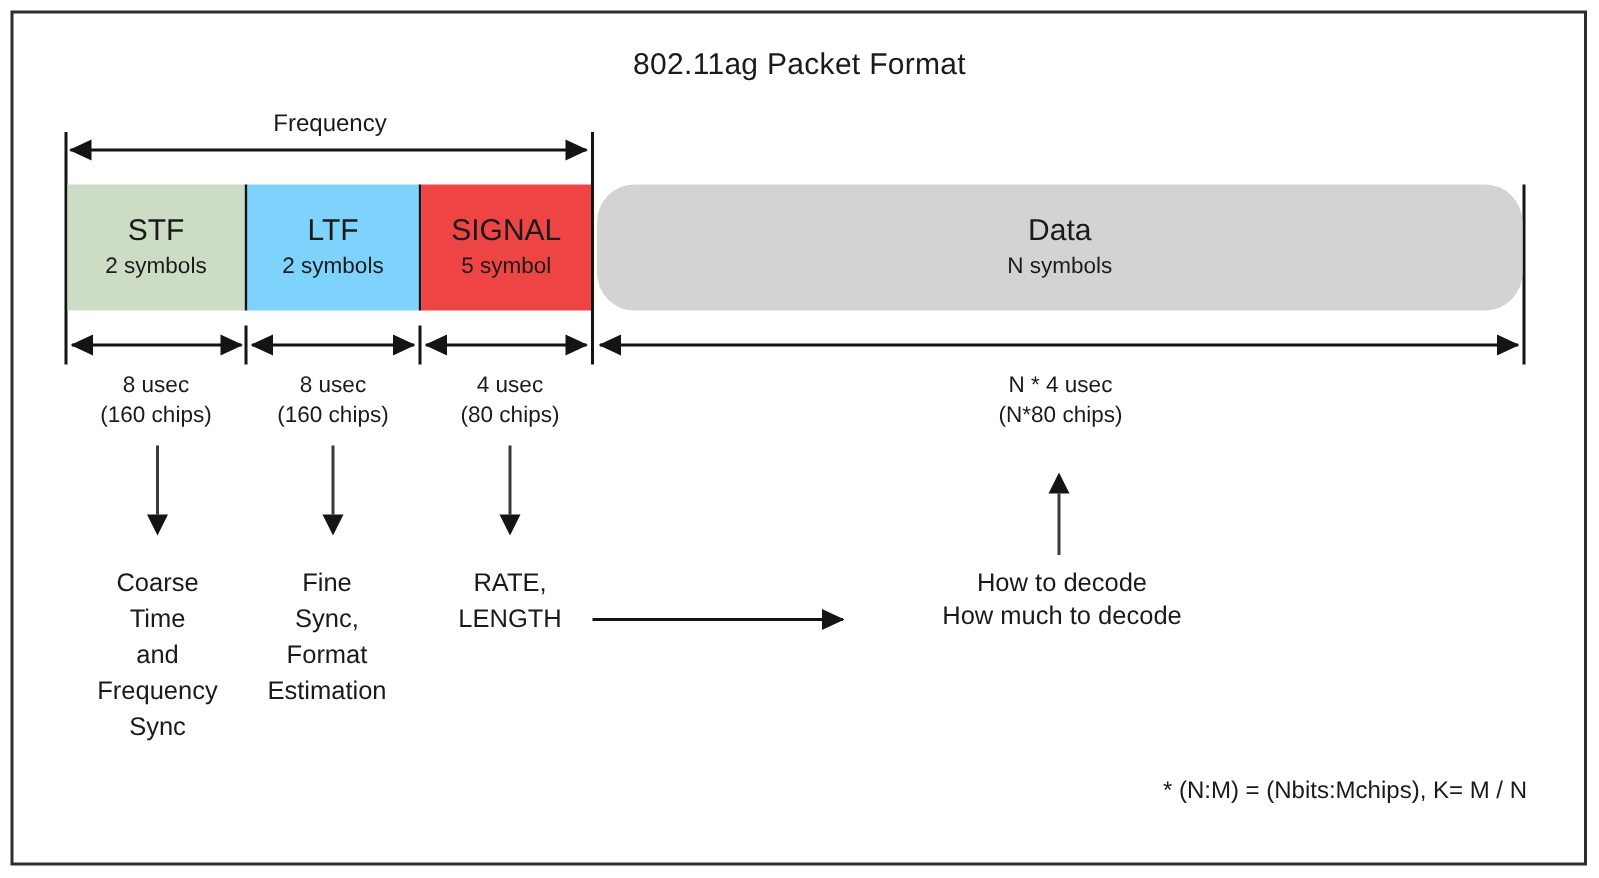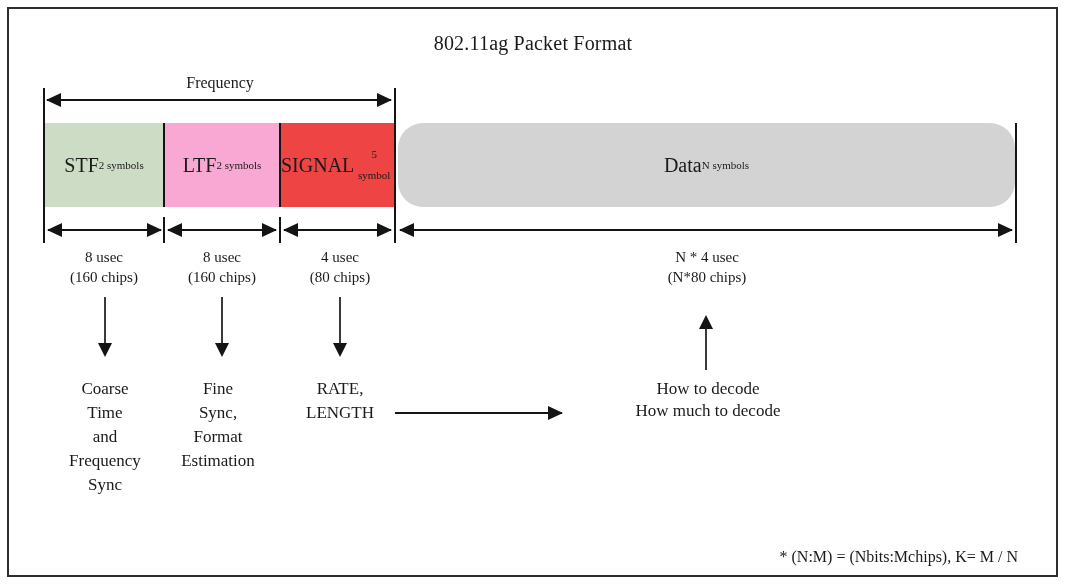--- a/index.html
+++ b/index.html
@@ -1,18 +1,18 @@
 <!DOCTYPE html>
 <html><head>
 <meta charset="utf-8">
 <style>
   html,body{margin:0;padding:0;background:#ffffff;}
   .canvas{
     position:relative;width:1066px;height:585px;background:#ffffff;
-    font-family:Liberation Serif, serif;color:#1a1a1a;overflow:hidden;
+    font-family:Liberation Sans, sans-serif;color:#1a1a1a;overflow:hidden;
   }
   .frame{position:absolute;left:7px;top:7px;right:8px;bottom:8px;border:2px solid #2e2e2e;}
   .title{position:absolute;left:0;top:32px;width:100%;text-align:center;font-size:20px;letter-spacing:.2px;}
   .preamble-label{position:absolute;left:120px;top:74px;width:200px;text-align:center;font-size:16px;}
 
   
   .vline{position:absolute;width:2px;background:#141414;}
 
   
   .dbl,.arrow-r{position:absolute;height:2px;background:#141414;}
@@ -22,31 +22,31 @@
     border-top:7px solid transparent;border-bottom:7px solid transparent;border-left:15px solid #141414;}
 
   
   .vdown,.vup{position:absolute;width:2px;background:#3a3a3a;}
   .vdown::after{content:"";position:absolute;bottom:-14px;left:-6px;width:0;height:0;
     border-left:7px solid transparent;border-right:7px solid transparent;border-top:14px solid #141414;}
   .vup::before{content:"";position:absolute;top:-14px;left:-6px;width:0;height:0;
     border-left:7px solid transparent;border-right:7px solid transparent;border-bottom:14px solid #141414;}
 
   
-  .seg{position:absolute;top:123px;height:84px;display:flex;flex-direction:row;
+  .seg{position:absolute;top:123px;height:84px;display:flex;flex-direction:column;
     align-items:center;justify-content:center;text-align:center;}
   .seg .nm{font-size:20px;line-height:25px;}
-  .seg .sub{font-size:11px;line-height:21px;}
+  .seg .sub{font-size:15px;line-height:21px;}
 
   .durlabel{position:absolute;top:247px;text-align:center;font-size:15px;line-height:20px;}
   .durlabel span{display:block;}
 
   .note{position:absolute;top:377px;text-align:center;font-size:17px;line-height:24px;white-space:pre-line;}
   .note.wide{line-height:22px;top:378px;}
-  .footnote{position:absolute;right:48px;top:548px;font-size:16px;text-align:right;}
+  .footnote{position:absolute;right:48px;top:519px;font-size:16px;text-align:right;}
 </style>
 </head>
 <body>
 
 <div class="canvas">
   <div class="frame"></div>
 
   <div class="title">802.11ag Packet Format</div>
 
   <div class="preamble-label">Frequency</div>
@@ -59,21 +59,21 @@
   <div class="vline" style="left:163px;top:123px;height:84px;"></div>
   <div class="vline" style="left:279px;top:123px;height:84px;"></div>
 
   <div class="vline" style="left:163px;top:217px;height:26px;"></div>
   <div class="vline" style="left:279px;top:217px;height:26px;"></div>
 
   <div class="seg" style="left: 45px; width: 118px; background: rgb(205, 221, 197);">
     <span class="nm">STF</span>
     <span class="sub">2 symbols</span>
   </div>
-  <div class="seg" style="left: 165px; width: 114px; background: #f9a8d4;">
+  <div class="seg" style="left: 165px; width: 114px; background: #7dd3fc;">
     <span class="nm">LTF</span>
     <span class="sub">2 symbols</span>
   </div>
   <div class="seg" style="left: 281px; width: 113px; background: #ef4444;">
     <span class="nm">SIGNAL</span>
     <span class="sub">5 symbol</span>
   </div>
   <div class="seg" style="left: 398px; width: 617px; background: rgb(211, 211, 211); border-radius: 25px;">
     <span class="nm">Data</span>
     <span class="sub">N symbols</span>

